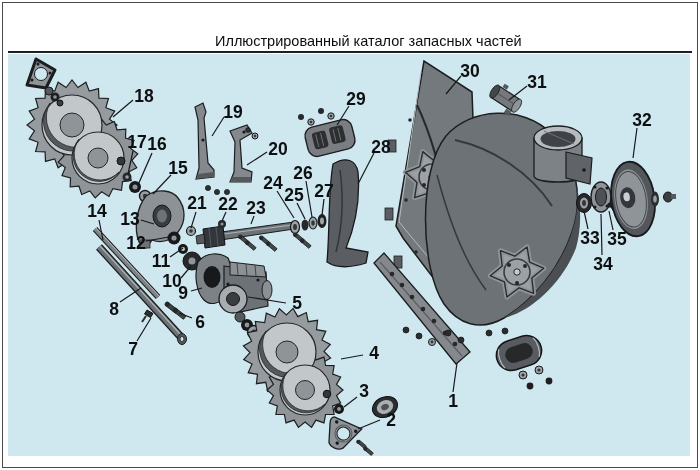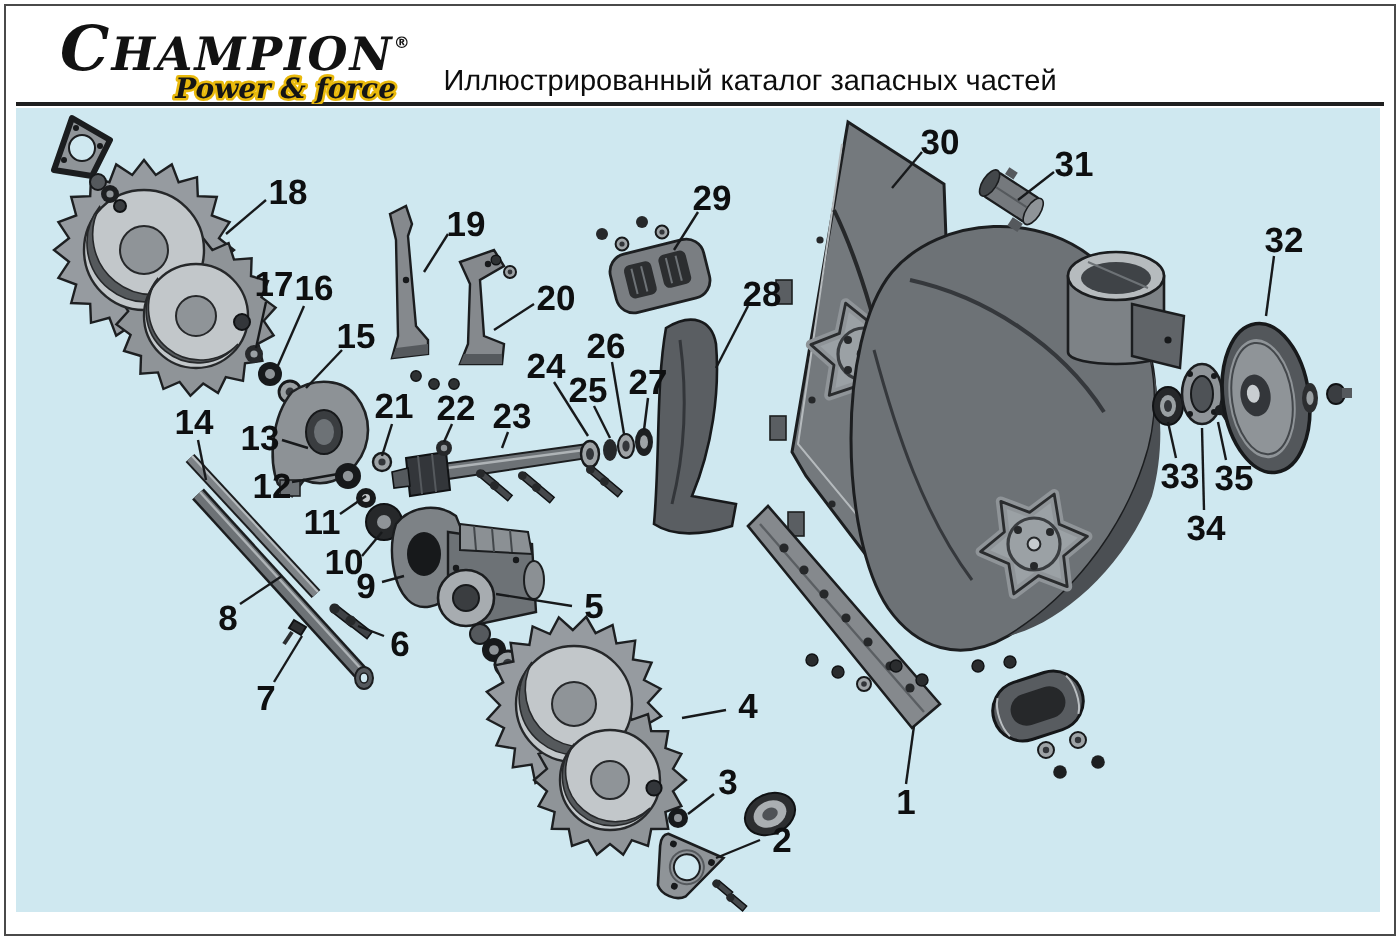--- a/index.html
+++ b/index.html
@@ -1,45 +1,39 @@
 <!DOCTYPE html>
 <html><head>
 <meta charset="utf-8">
 <style>
   html,body{margin:0;padding:0;background:#eaeaea;}
   .page{position:relative;width:700px;height:470px;background:#ffffff;overflow:hidden;
         font-family:"Liberation Sans",sans-serif;}
   .frame{position:absolute;inset:2px;border:1.5px solid #4a4a4a;pointer-events:none;z-index:30;}
   .header{position:absolute;left:0;top:0;width:700px;height:54px;z-index:20;}
   .logo{position:absolute;left:26px;top:4px;width:180px;height:48px;}
-  .page-title{position:absolute;left:215px;top:33px;width:320px;text-align:center;
+  .page-title{position:absolute;left:215px;top:33px;width:320px;text-align:left;
       font-size:14.5px;color:#0d0d0d;}
   .model-label{position:absolute;right:38px;top:33px;font-size:14.5px;color:#0d0d0d;}
   .separator{position:absolute;left:8px;top:51px;width:684px;height:2px;background:#1f1f1f;z-index:10;}
   svg.scene{position:absolute;left:0;top:0;z-index:5;}
   .co{font:bold 17.5px "Liberation Sans",sans-serif;fill:#0e0f10;}
   .logo-brand{font:italic 700 23px "DejaVu Serif",serif;fill:#121212;letter-spacing:1px;}
   .logo-c{font:italic 700 31px "DejaVu Serif",serif;}
   .logo-reg{font:700 8px "DejaVu Sans",sans-serif;}
   .logo-tag{font:italic 700 14px "DejaVu Serif",serif;fill:#151515;stroke:#e9b90c;
       stroke-width:2.6;paint-order:stroke;stroke-linejoin:round;}
 </style>
 </head>
 <body>
 
 <div class="page">
   <div class="frame"></div>
 
   <div class="header">
-    <div class="logo">
-      <svg width="180" height="48" viewBox="0 0 180 48">
-        <text x="4" y="31" class="logo-brand"><tspan class="logo-c">C</tspan><tspan>HAMPION</tspan><tspan class="logo-reg" dy="-11">®</tspan></text>
-        <text x="172" y="45" text-anchor="end" class="logo-tag">Power &amp; force</text>
-      </svg>
-    </div>
     <div class="page-title">Иллюстрированный каталог запасных частей</div>
   </div>
   <div class="separator"></div>
 
   <svg class="scene" width="700" height="470" viewBox="0 0 700 470">
 
     <rect x="8" y="54" width="682" height="402" fill="#cfe8f0"></rect>
 
     <g>
       <line x1="95" y1="229" x2="158" y2="297" stroke="#1b1d1f" stroke-width="6"></line>

